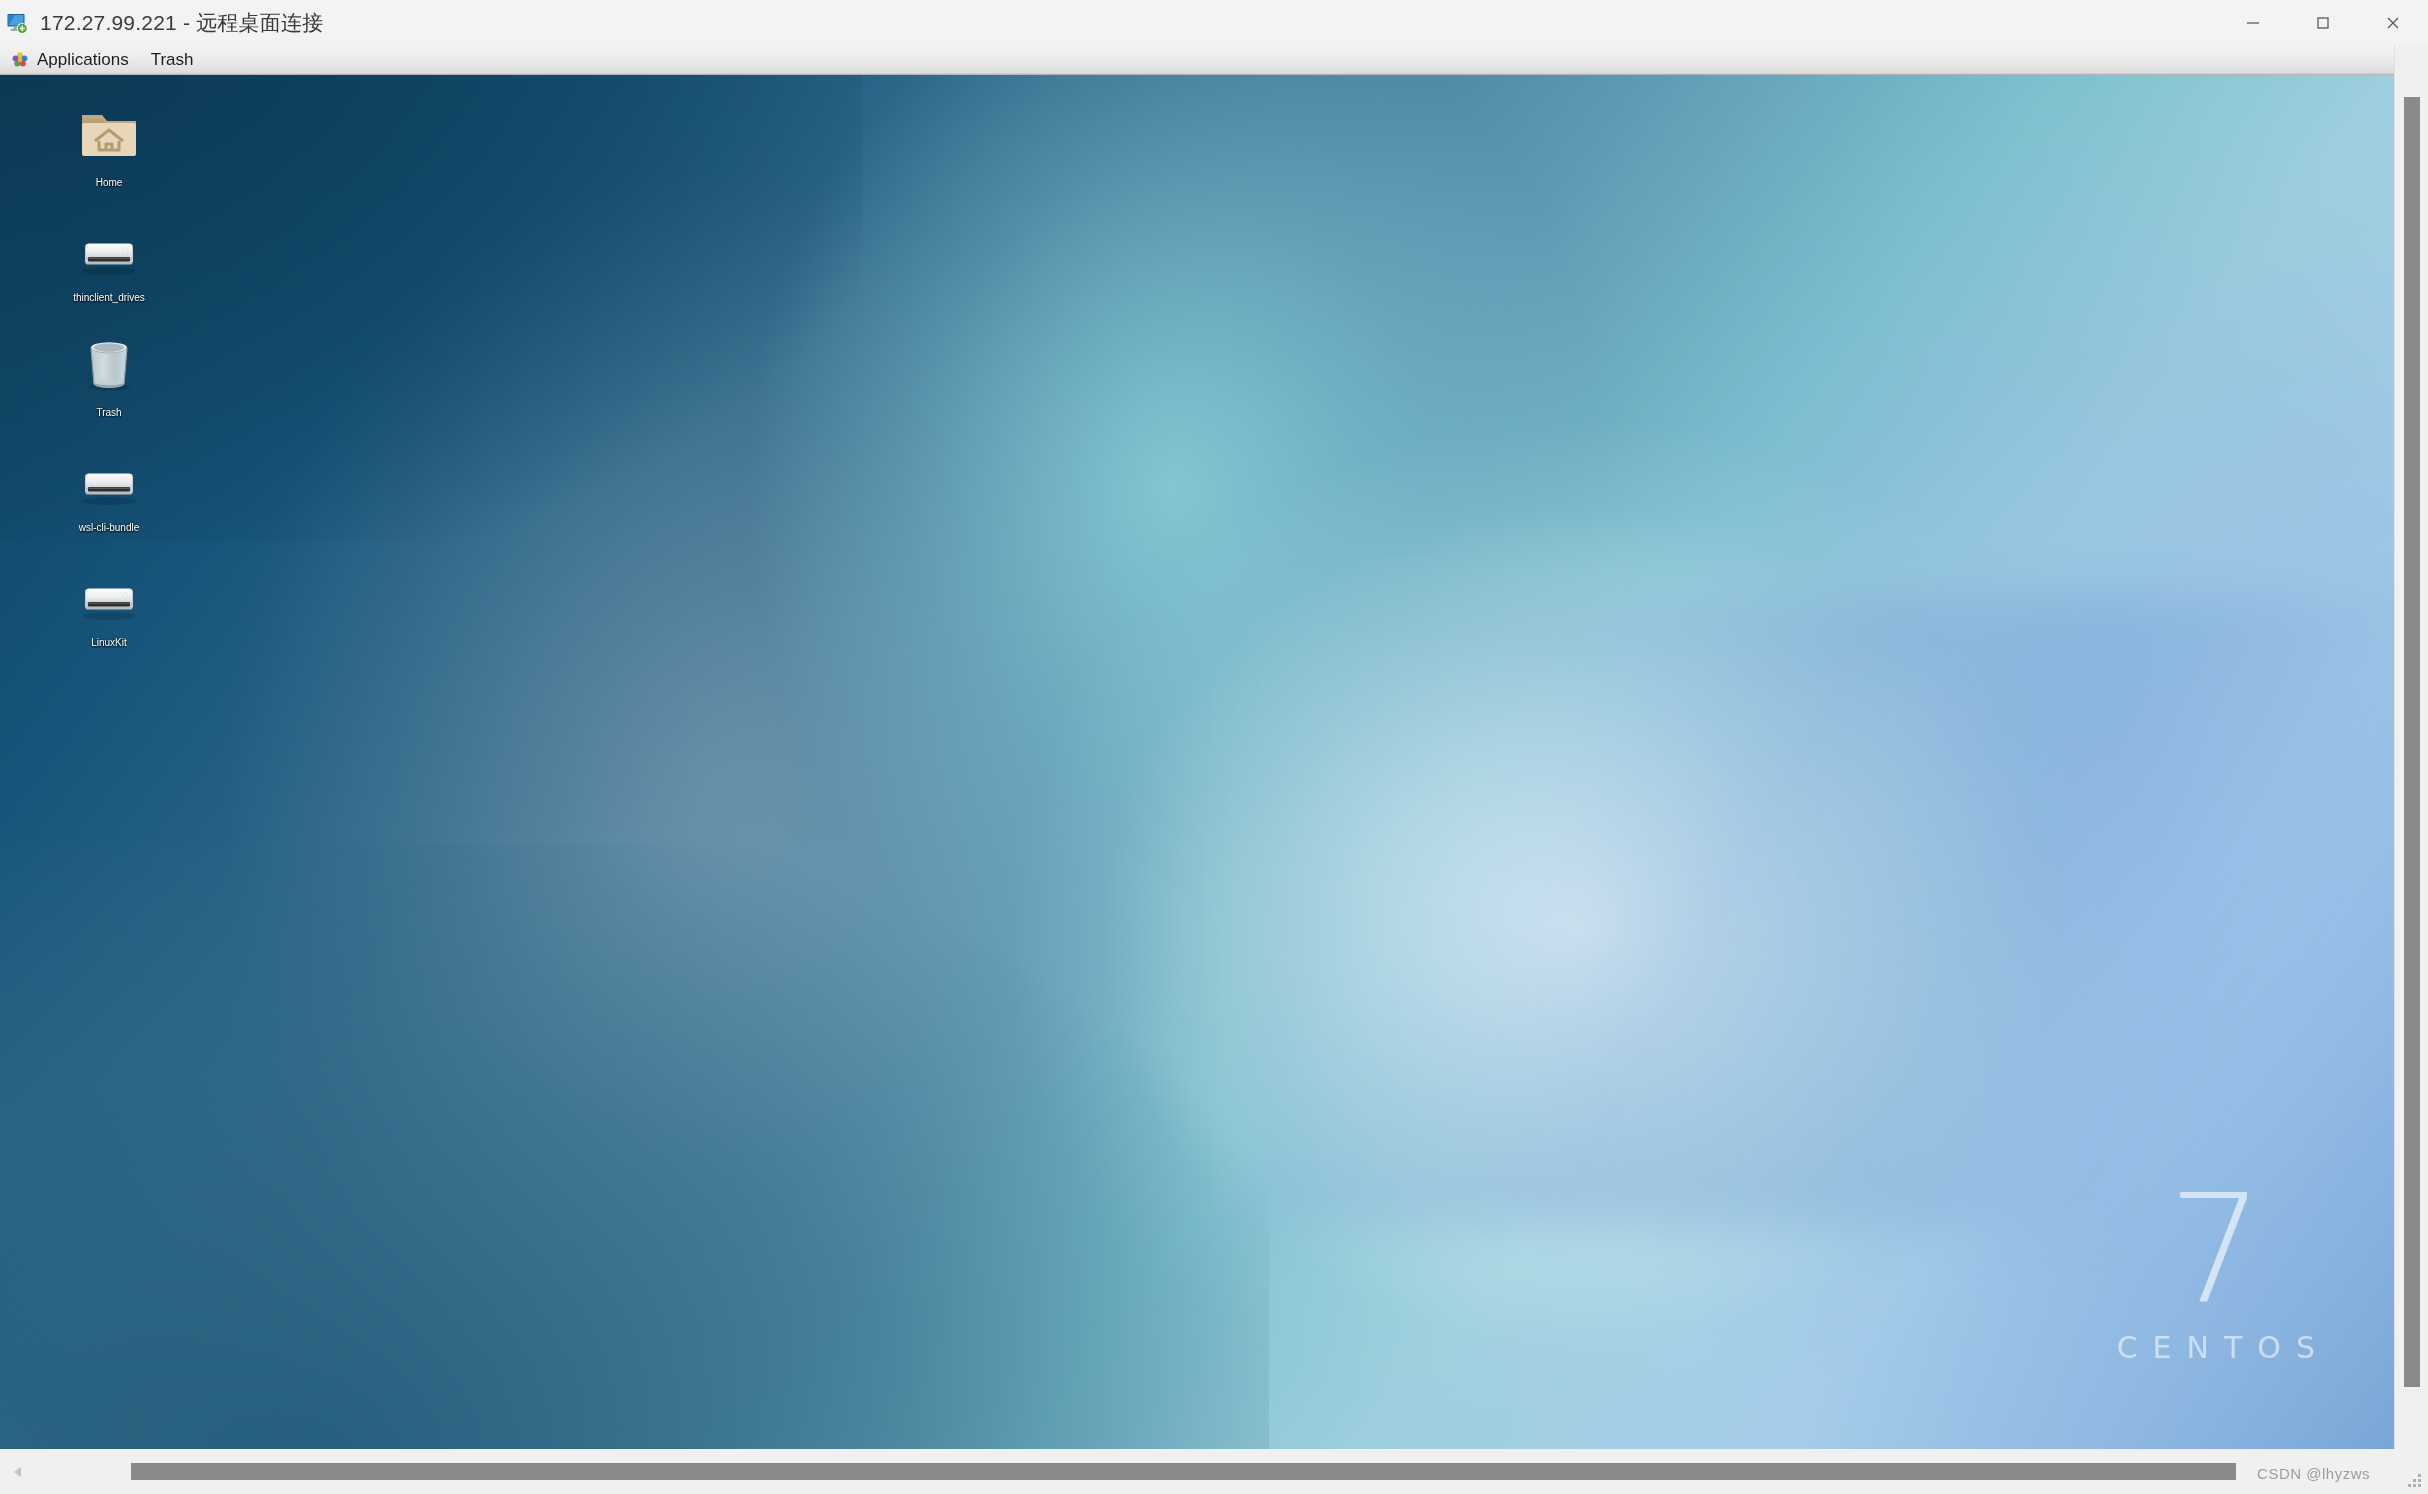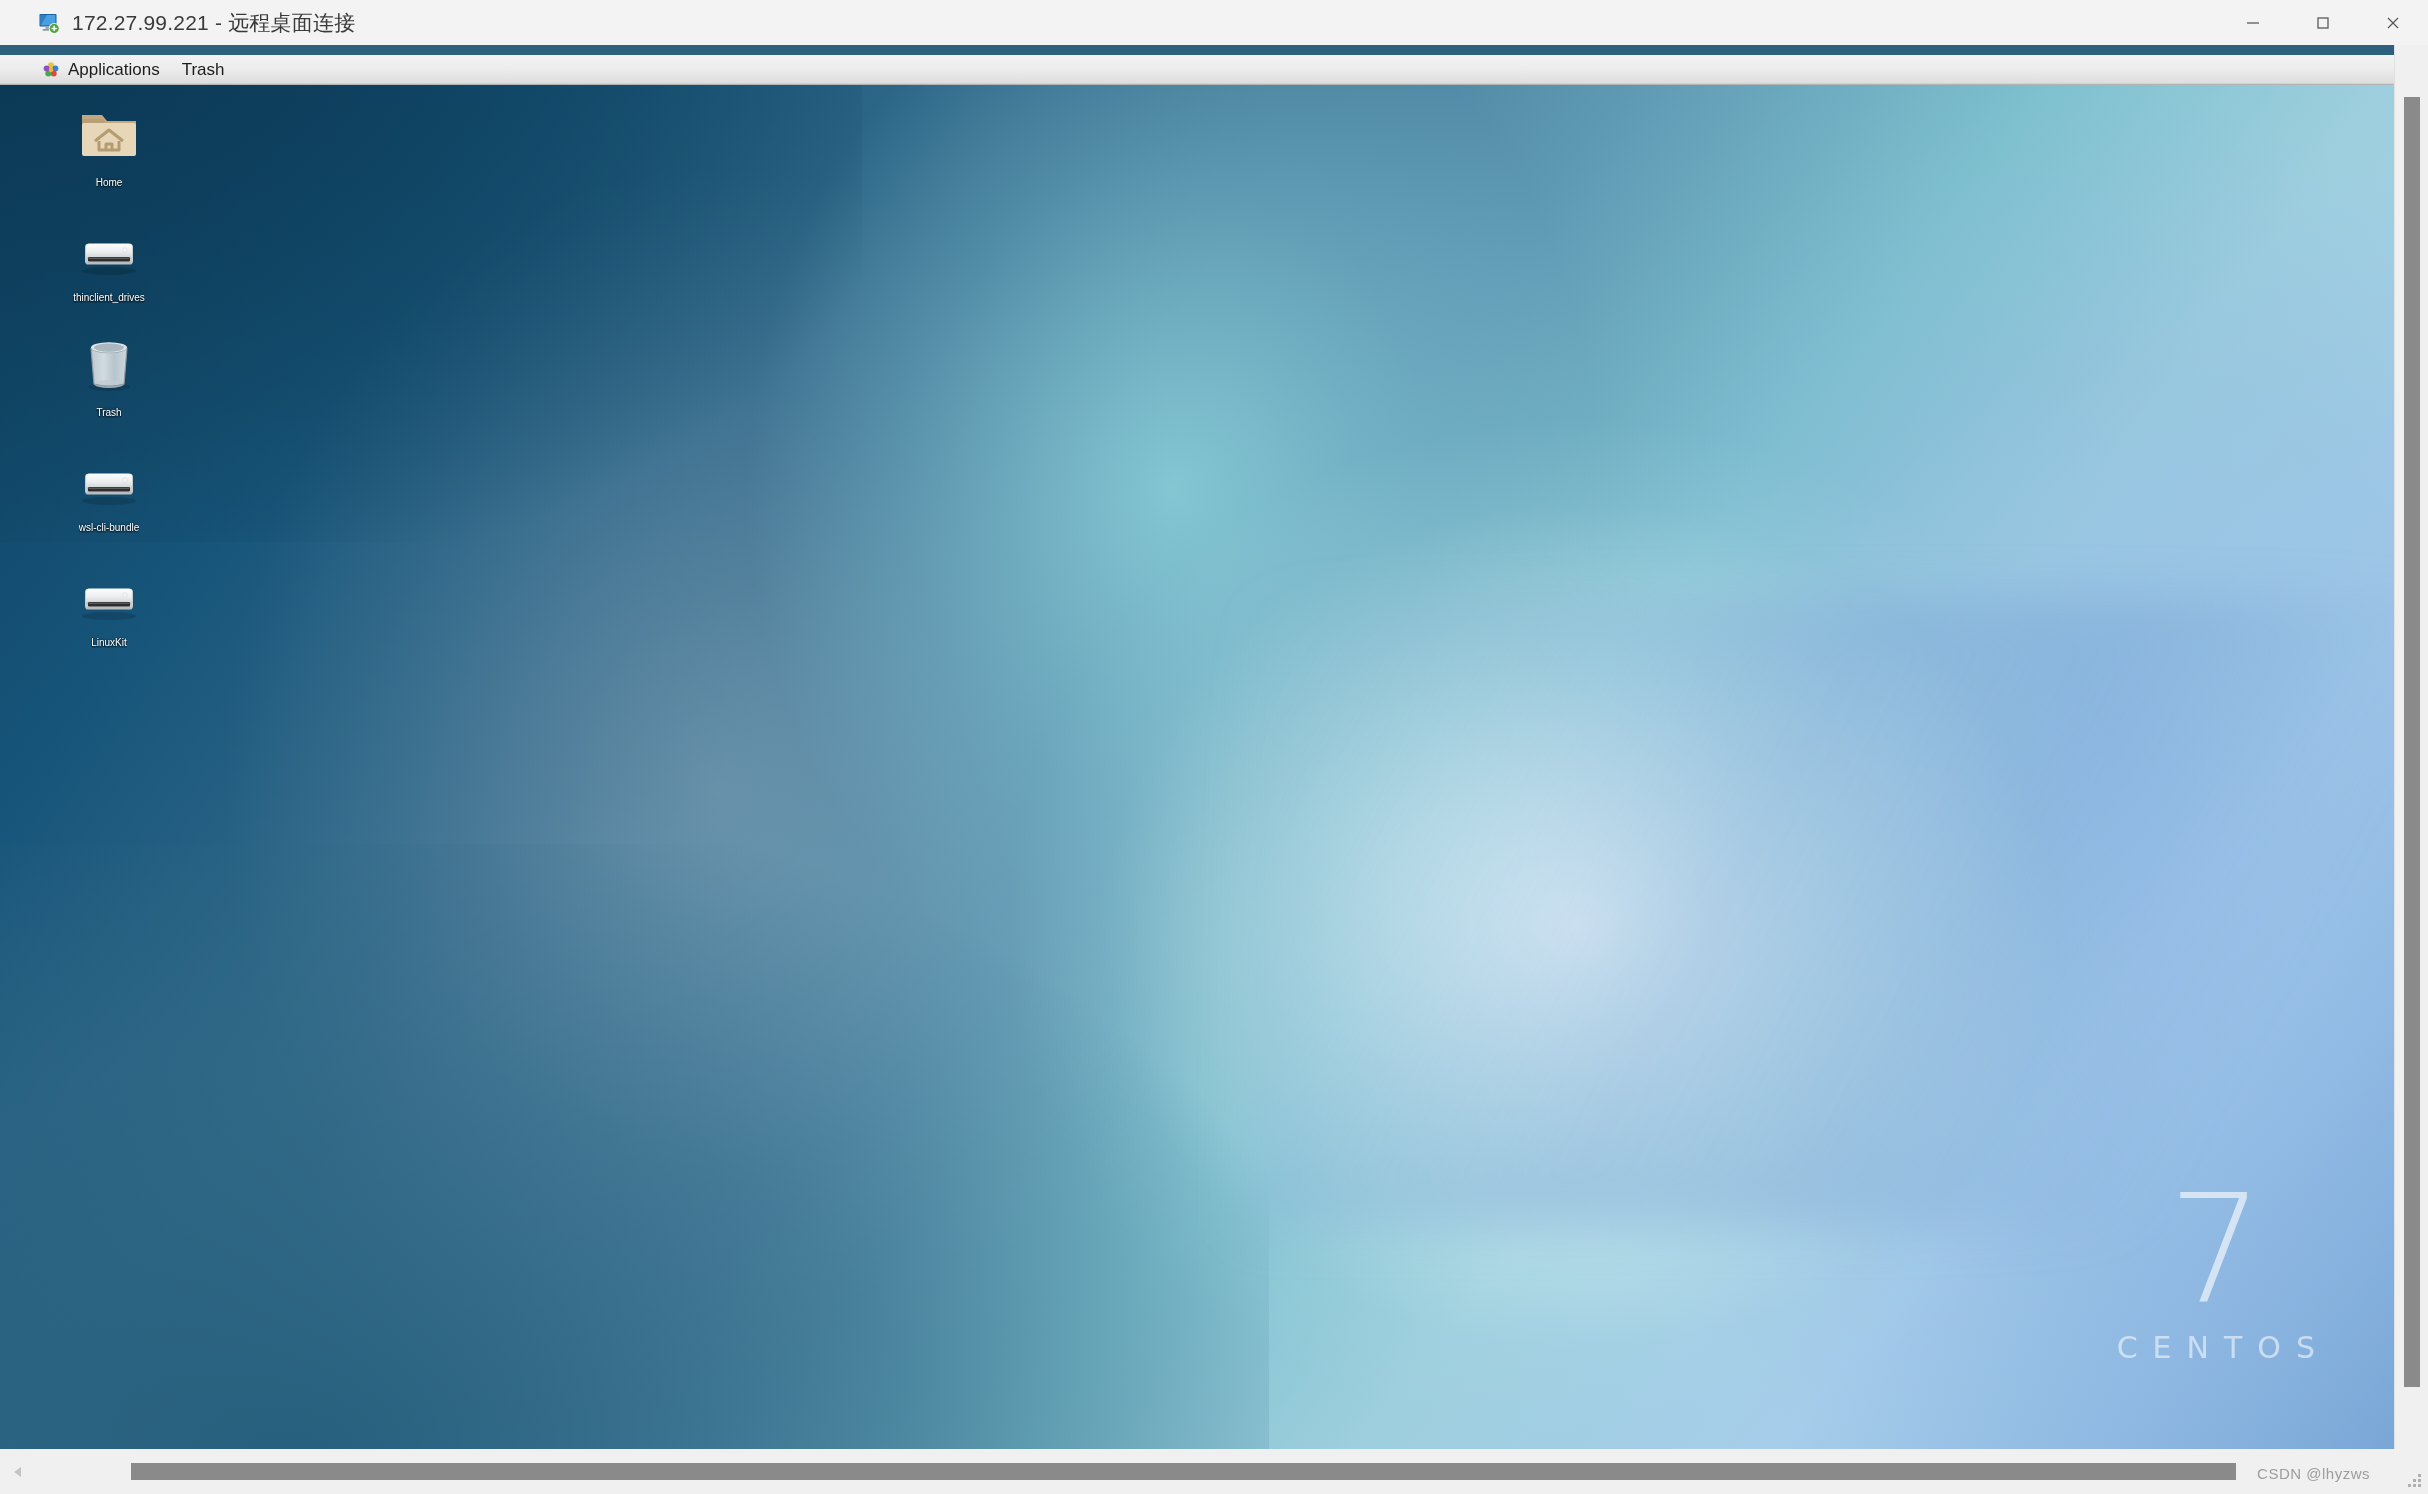--- a/index.html
+++ b/index.html
@@ -25,25 +25,24 @@
     left: 0; top: 0;
     width: 2428px; height: 45px;
     background: #f3f3f3;
     display: flex;
     align-items: center;
     box-sizing: border-box;
   }
   #titlebar-left {
     display: flex;
     align-items: center;
-    padding-left: 12px;
+    padding-left: 4px;
     height: 45px;
     flex: 1 1 auto;
     min-width: 0;
-    margin-left: 24px;
   }
   #app-icon {
     width: 26px; height: 26px;
     position: relative;
     flex: 0 0 auto;
     margin-right: 10px;
   }
   #title-text {
     font-size: 21px;
     color: #3a3a3a;
@@ -68,29 +67,28 @@
     position: absolute;
     left: 0; top: 45px;
     width: 2394px; height: 1404px;
     overflow: hidden;
     background: #2f5f7f;
   }
 
   
   #gnome-panel {
     position: absolute;
-    left: 0; top: 10px;
+    left: 0; top: 0;
     width: 2394px; height: 30px;
     background: linear-gradient(to bottom, #f2f2f2 0%, #ededed 45%, #dedede 96%, #c9c9c9 100%);
     border-bottom: 1px solid #b4b4b4;
     box-sizing: border-box;
     display: flex;
     align-items: center;
     z-index: 20;
-    padding-left: 31px;
   }
   .panel-item {
     display: flex;
     align-items: center;
     height: 30px;
     padding: 0 11px;
     font-size: 17px;
     color: #1d1d1d;
     white-space: nowrap;
   }

